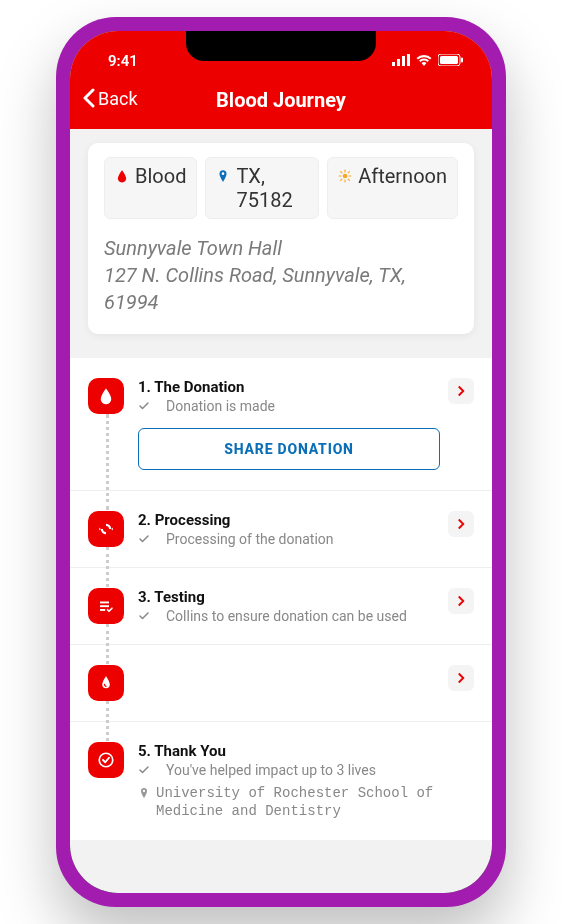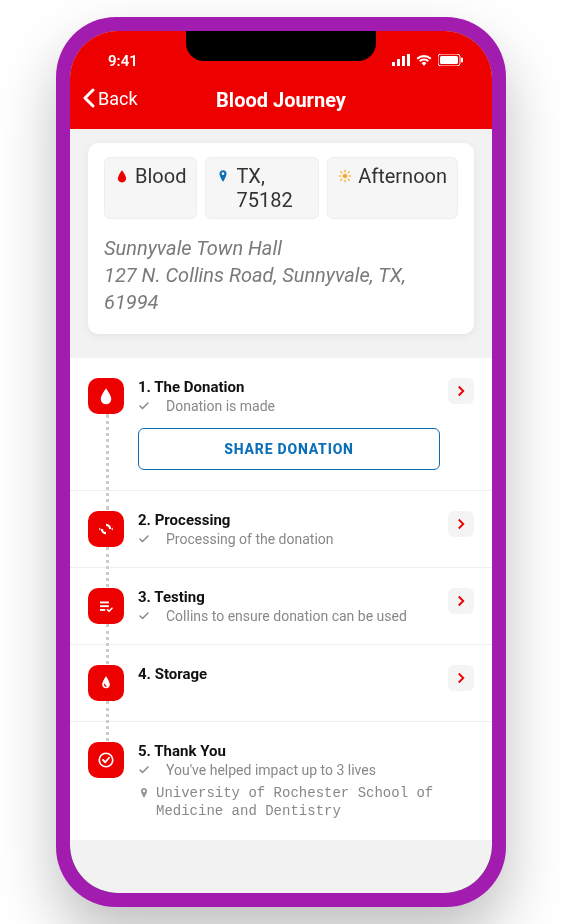--- a/index.html
+++ b/index.html
@@ -389,21 +389,20 @@
 
         <div class="step">
           <div class="step-line"></div>
           <div class="step-icon">
             <svg viewBox="0 0 24 24">
                 <path d="M12 3 C12 3 7 10 7 14 A5 5 0 0 0 17 14 C17 10 12 3 12 3 Z" fill="#fff"></path>
                 <path d="M10 14 A3 3 0 0 0 12 16.5" stroke="#ed0000" stroke-width="1.8" fill="none" stroke-linecap="round"></path>
               </svg>
           </div>
           <div class="step-body">
-            <div class="step-title">4. Storage</div>
           </div>
           <div class="chevron">
             <svg viewBox="0 0 10 16">
                 <path d="M2 2 L8 8 L2 14"></path>
               </svg>
           </div>
         </div>
 
         <div class="step">
           <div class="step-icon">

